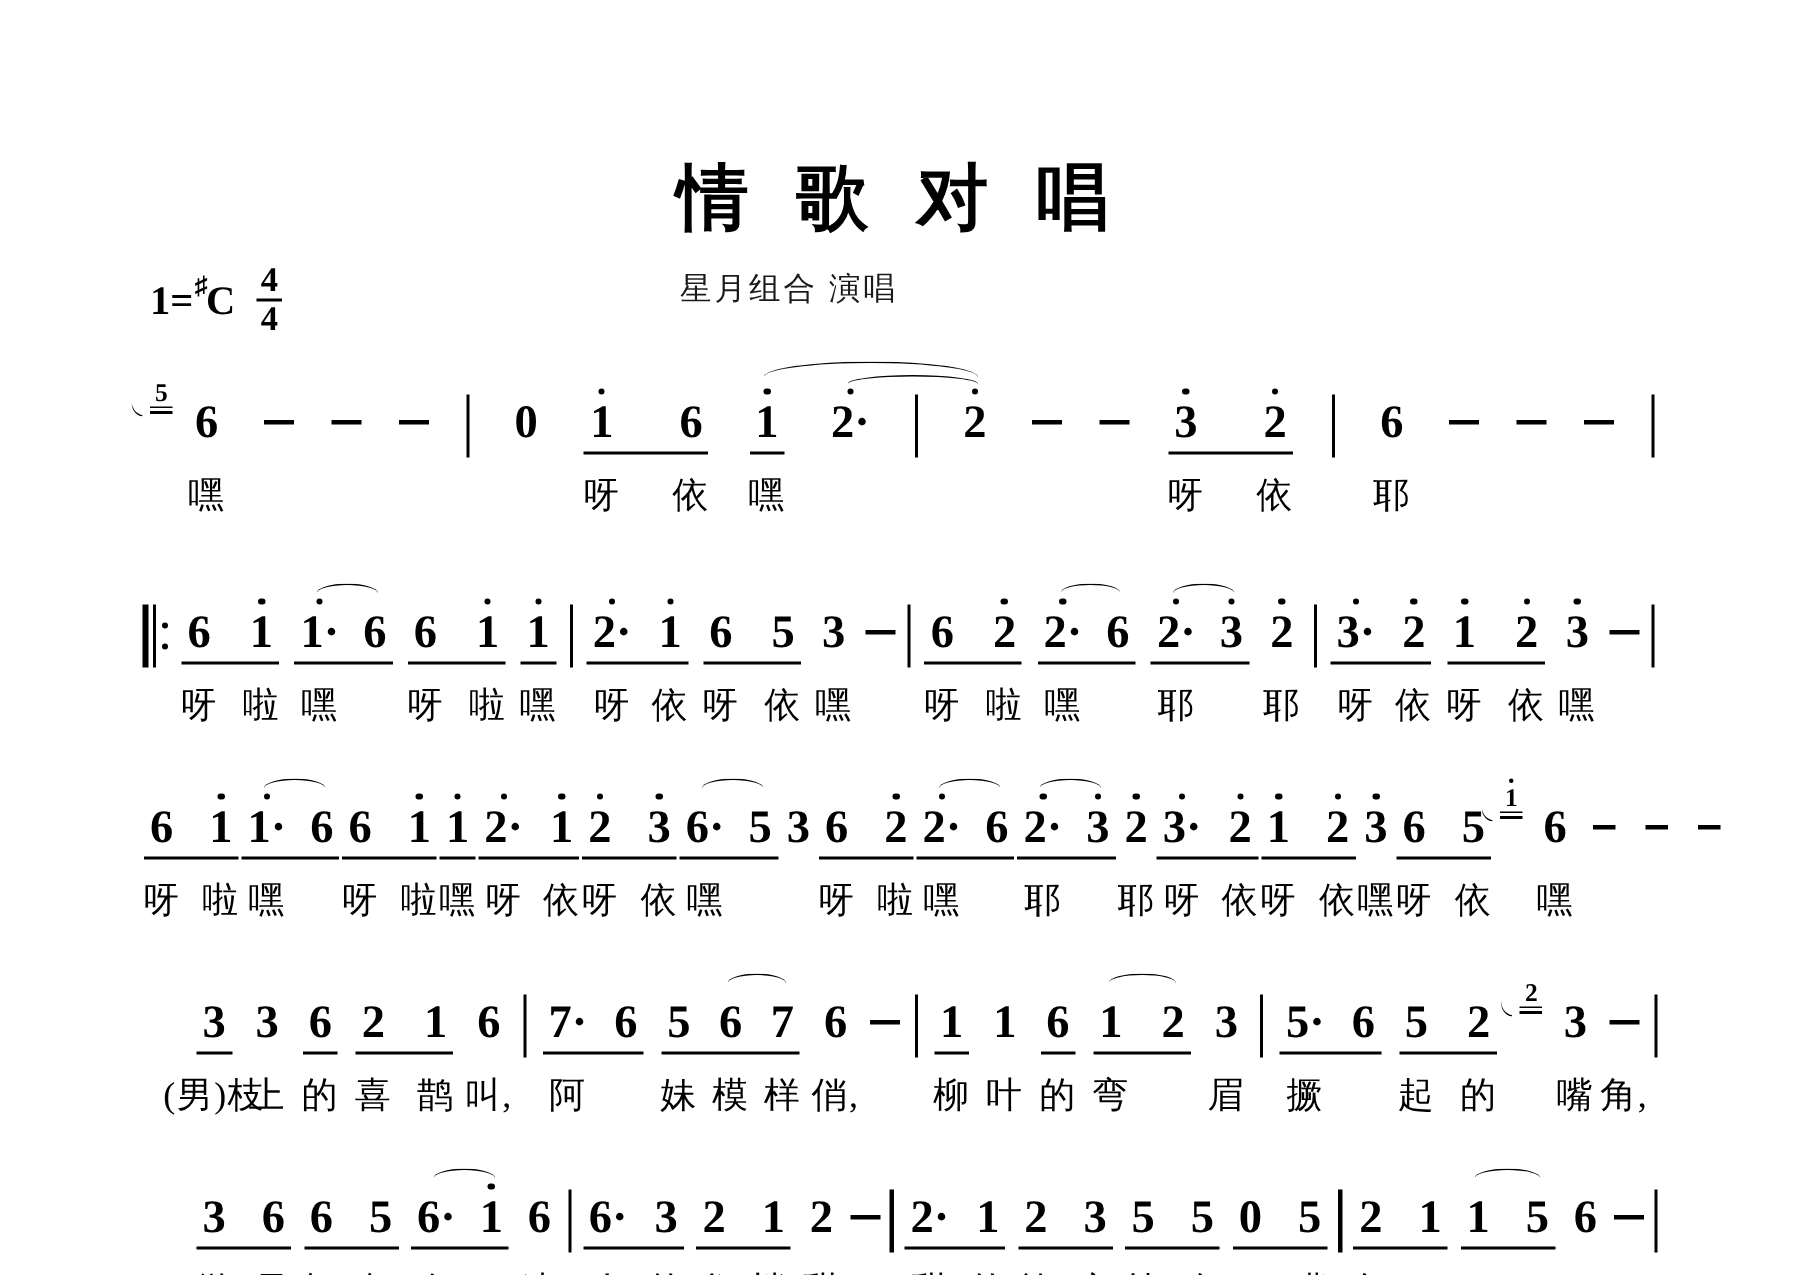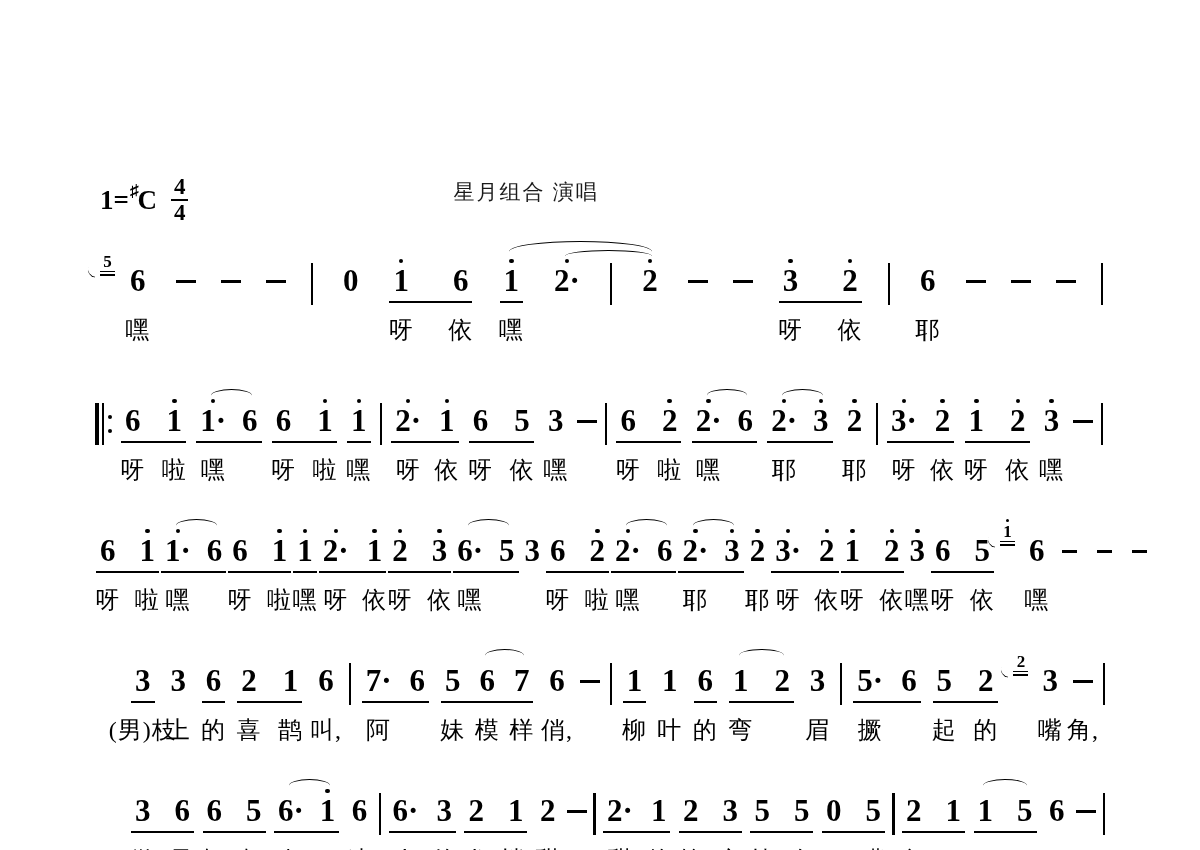--- a/index.html
+++ b/index.html
@@ -45,20 +45,21 @@
   .rbar .b2{width:1.8px;height:42px;background:#000;margin-left:3px;}
   .rbar .dots{display:flex;flex-direction:column;justify-content:center;margin-left:4px;height:42px;}
   .rbar .dots div{width:4px;height:4px;border-radius:50%;background:#000;margin:5px 0;}
   .slur{position:absolute;border-top:1.7px solid #000;
         border-radius:100% 100% 0 0 / 100% 100% 0 0;}
 </style>
 </head>
 <body>
 
 <div class="page">
+  <div class="title">情 歌 对 唱</div>
   <div class="subtitle">星月组合 演唱</div>
 
   <div class="keysig">
     <span>1=</span>
       <span class="sharp">♯</span>
       <span>C</span>
     <span class="ts">
       <span class="tsn">4</span>
       <span class="tsd">4</span>
     </span>

